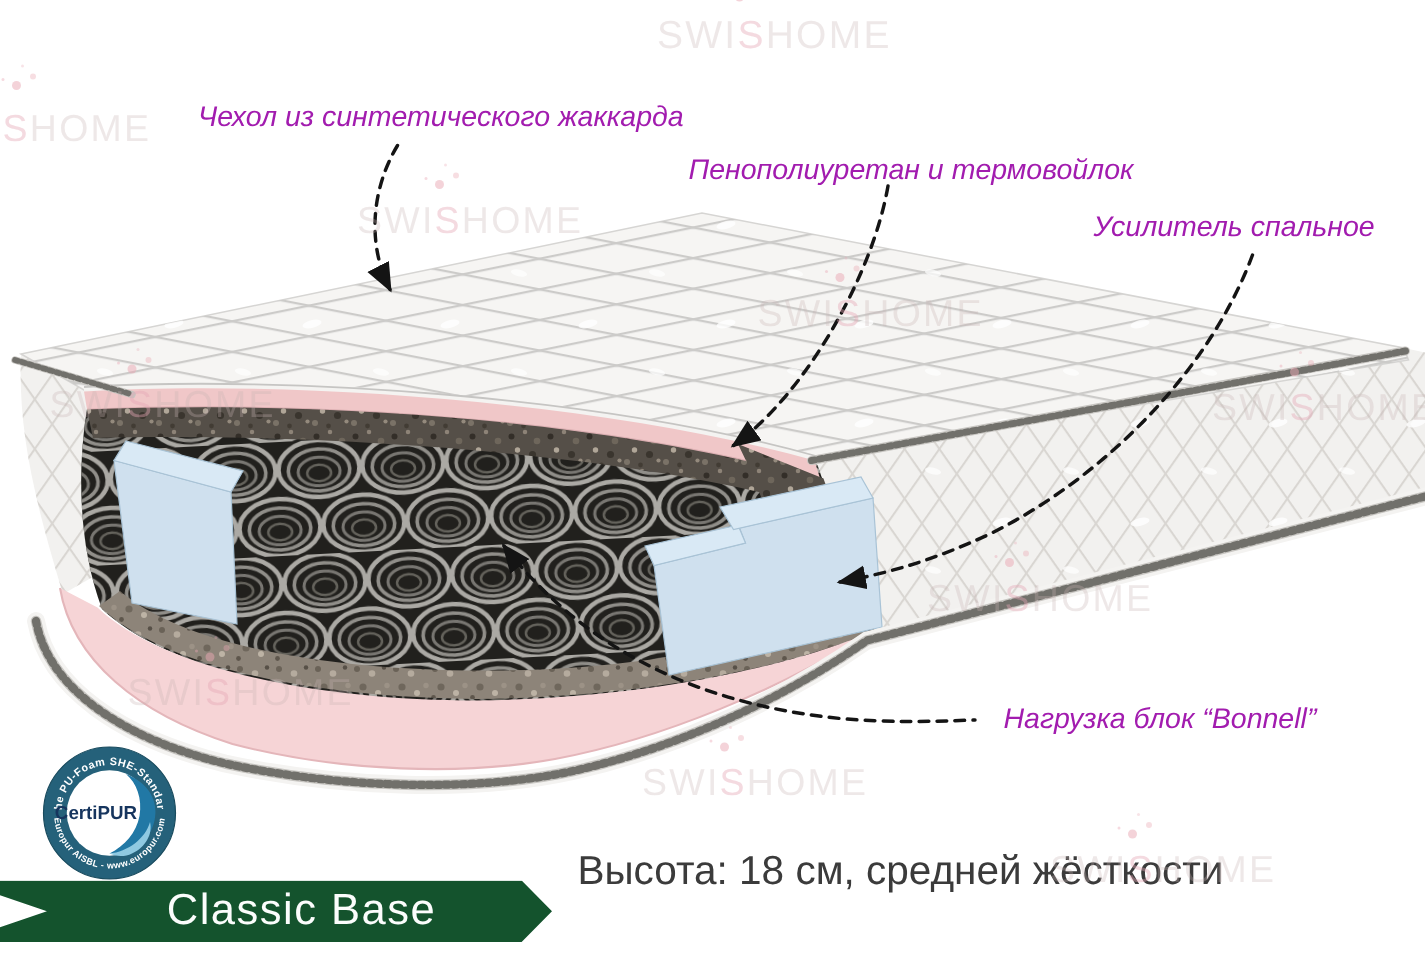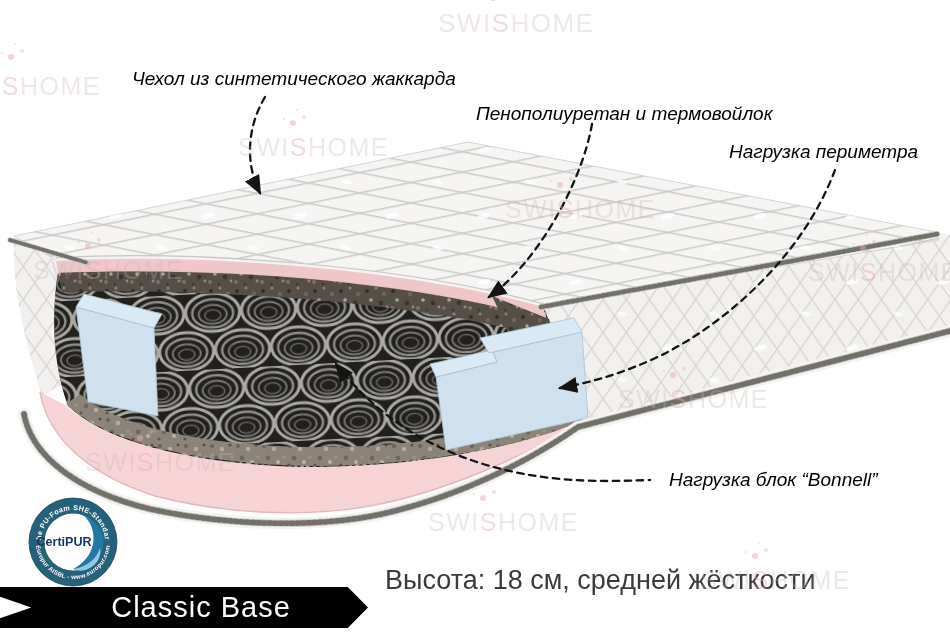--- a/index.html
+++ b/index.html
@@ -2,21 +2,21 @@
 <html><head>
 <meta charset="utf-8">
 <style>
   html,body{margin:0;padding:0;background:#fff;}
   .canvas{position:relative;width:950px;height:638px;background:#ffffff;overflow:hidden;
           font-family:"Liberation Sans",sans-serif;}
   svg{display:block;}
   .stage{position:absolute;left:0;top:0;}
 
   
-  .callout{position:absolute;font-style:italic;font-size:19px;color:#000000;white-space:nowrap;
+  .callout{position:absolute;font-style:italic;font-size:19px;color:#a21caf;white-space:nowrap;
            font-family:"Liberation Sans",sans-serif;}
 
   
   .specs{position:absolute;left:385px;top:566px;font-size:27px;line-height:29px;color:#3b3b3b;}
 
   
   .banner{position:absolute;left:0;top:587px;width:368px;height:41px;
           display:flex;align-items:center;justify-content:center;
           clip-path:polygon(0 0,94.5% 0,100% 50%,94.5% 100%,0 100%,0 76%,8.5% 50%,0 24%);}
   .banner span{color:#fbfdfc;font-size:29px;font-weight:400;letter-spacing:1px;padding-left:34px;}
@@ -173,29 +173,29 @@
 
     <g fill="none" stroke="#141414" stroke-width="2.3" stroke-dasharray="6.5 5.5" stroke-linecap="round">
       <path d="M265,97 C247,127 245,164 260,193" marker-end="url(#ah)"></path>
       <path d="M592,124 C582,182 538,262 489,297" marker-end="url(#ah)"></path>
       <path d="M835,170 C806,248 736,318 660,356 C625,372 598,381 560,388" marker-end="url(#ah)"></path>
       <path d="M336,364 C392,436 470,470 560,479 C595,482 620,481 650,480" marker-start="url(#ah)"></path>
     </g>
   </svg>
 
   <div class="callout" style="left:132px;top:68px">Чехол из синтетического жаккарда</div>
-  <div class="callout" style="left:476px;top:103px">Пенополиуретан и термовойлок</div>
-  <div class="callout" style="left:729px;top:141px">Нагрузка периметра</div>
+  <div class="callout" style="left:459px;top:103px">Пенополиуретан и термовойлок</div>
+  <div class="callout" style="left:729px;top:141px">Усилитель спальное</div>
   <div class="callout" style="left:669px;top:469px">Нагрузка блок “Bonnell”</div>
 
   <div class="specs">
     <div>Высота: 18 см, средней жёсткости</div>
   </div>
 
-  <div class="banner" style="background:#000000">
+  <div class="banner" style="background:#14532d">
     <span>Classic Base</span>
   </div>
 
   <svg class="badge" viewBox="0 0 104 104">
     <defs>
       <path id="arcTop" d="M20,52 A32,32 0 0 1 84,52"></path>
       <path id="arcBot" d="M15,52 A37,37 0 0 0 89,52"></path>
     </defs>
     <circle cx="52" cy="52" r="44" fill="#25617a" stroke="#194b5e" stroke-width="0.8"></circle>
     <circle cx="52" cy="52" r="28.5" fill="#ffffff"></circle>

